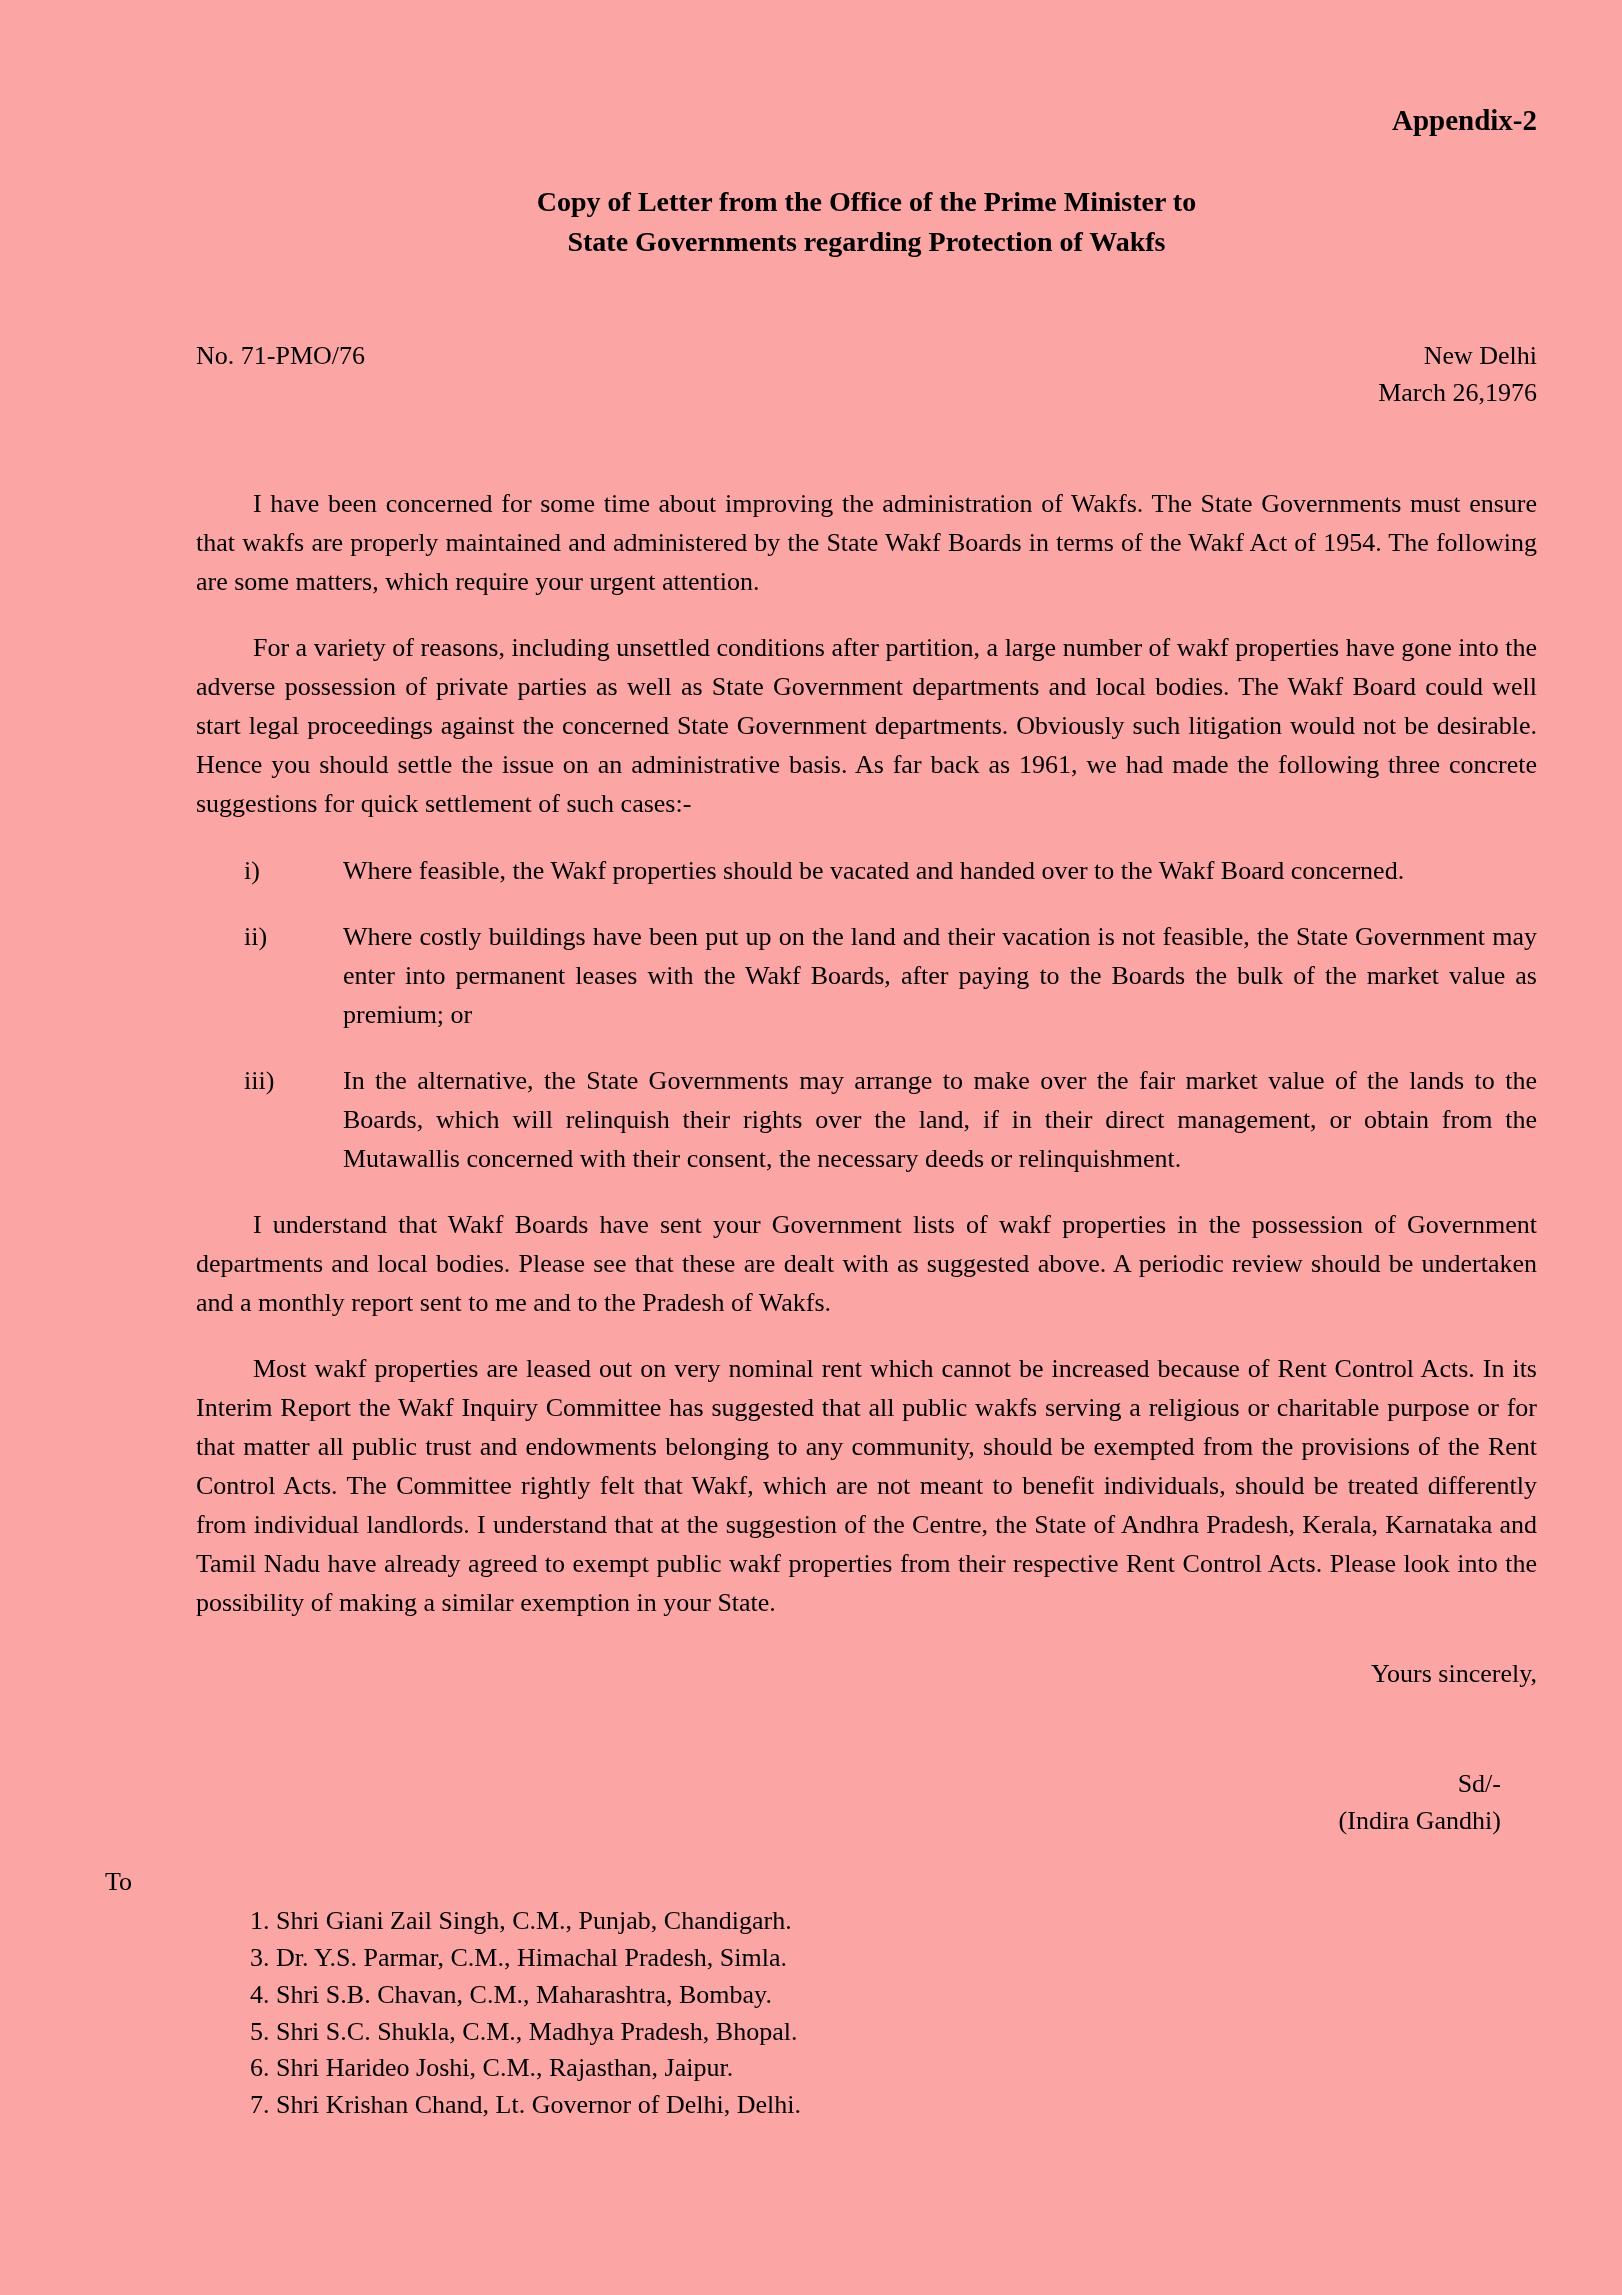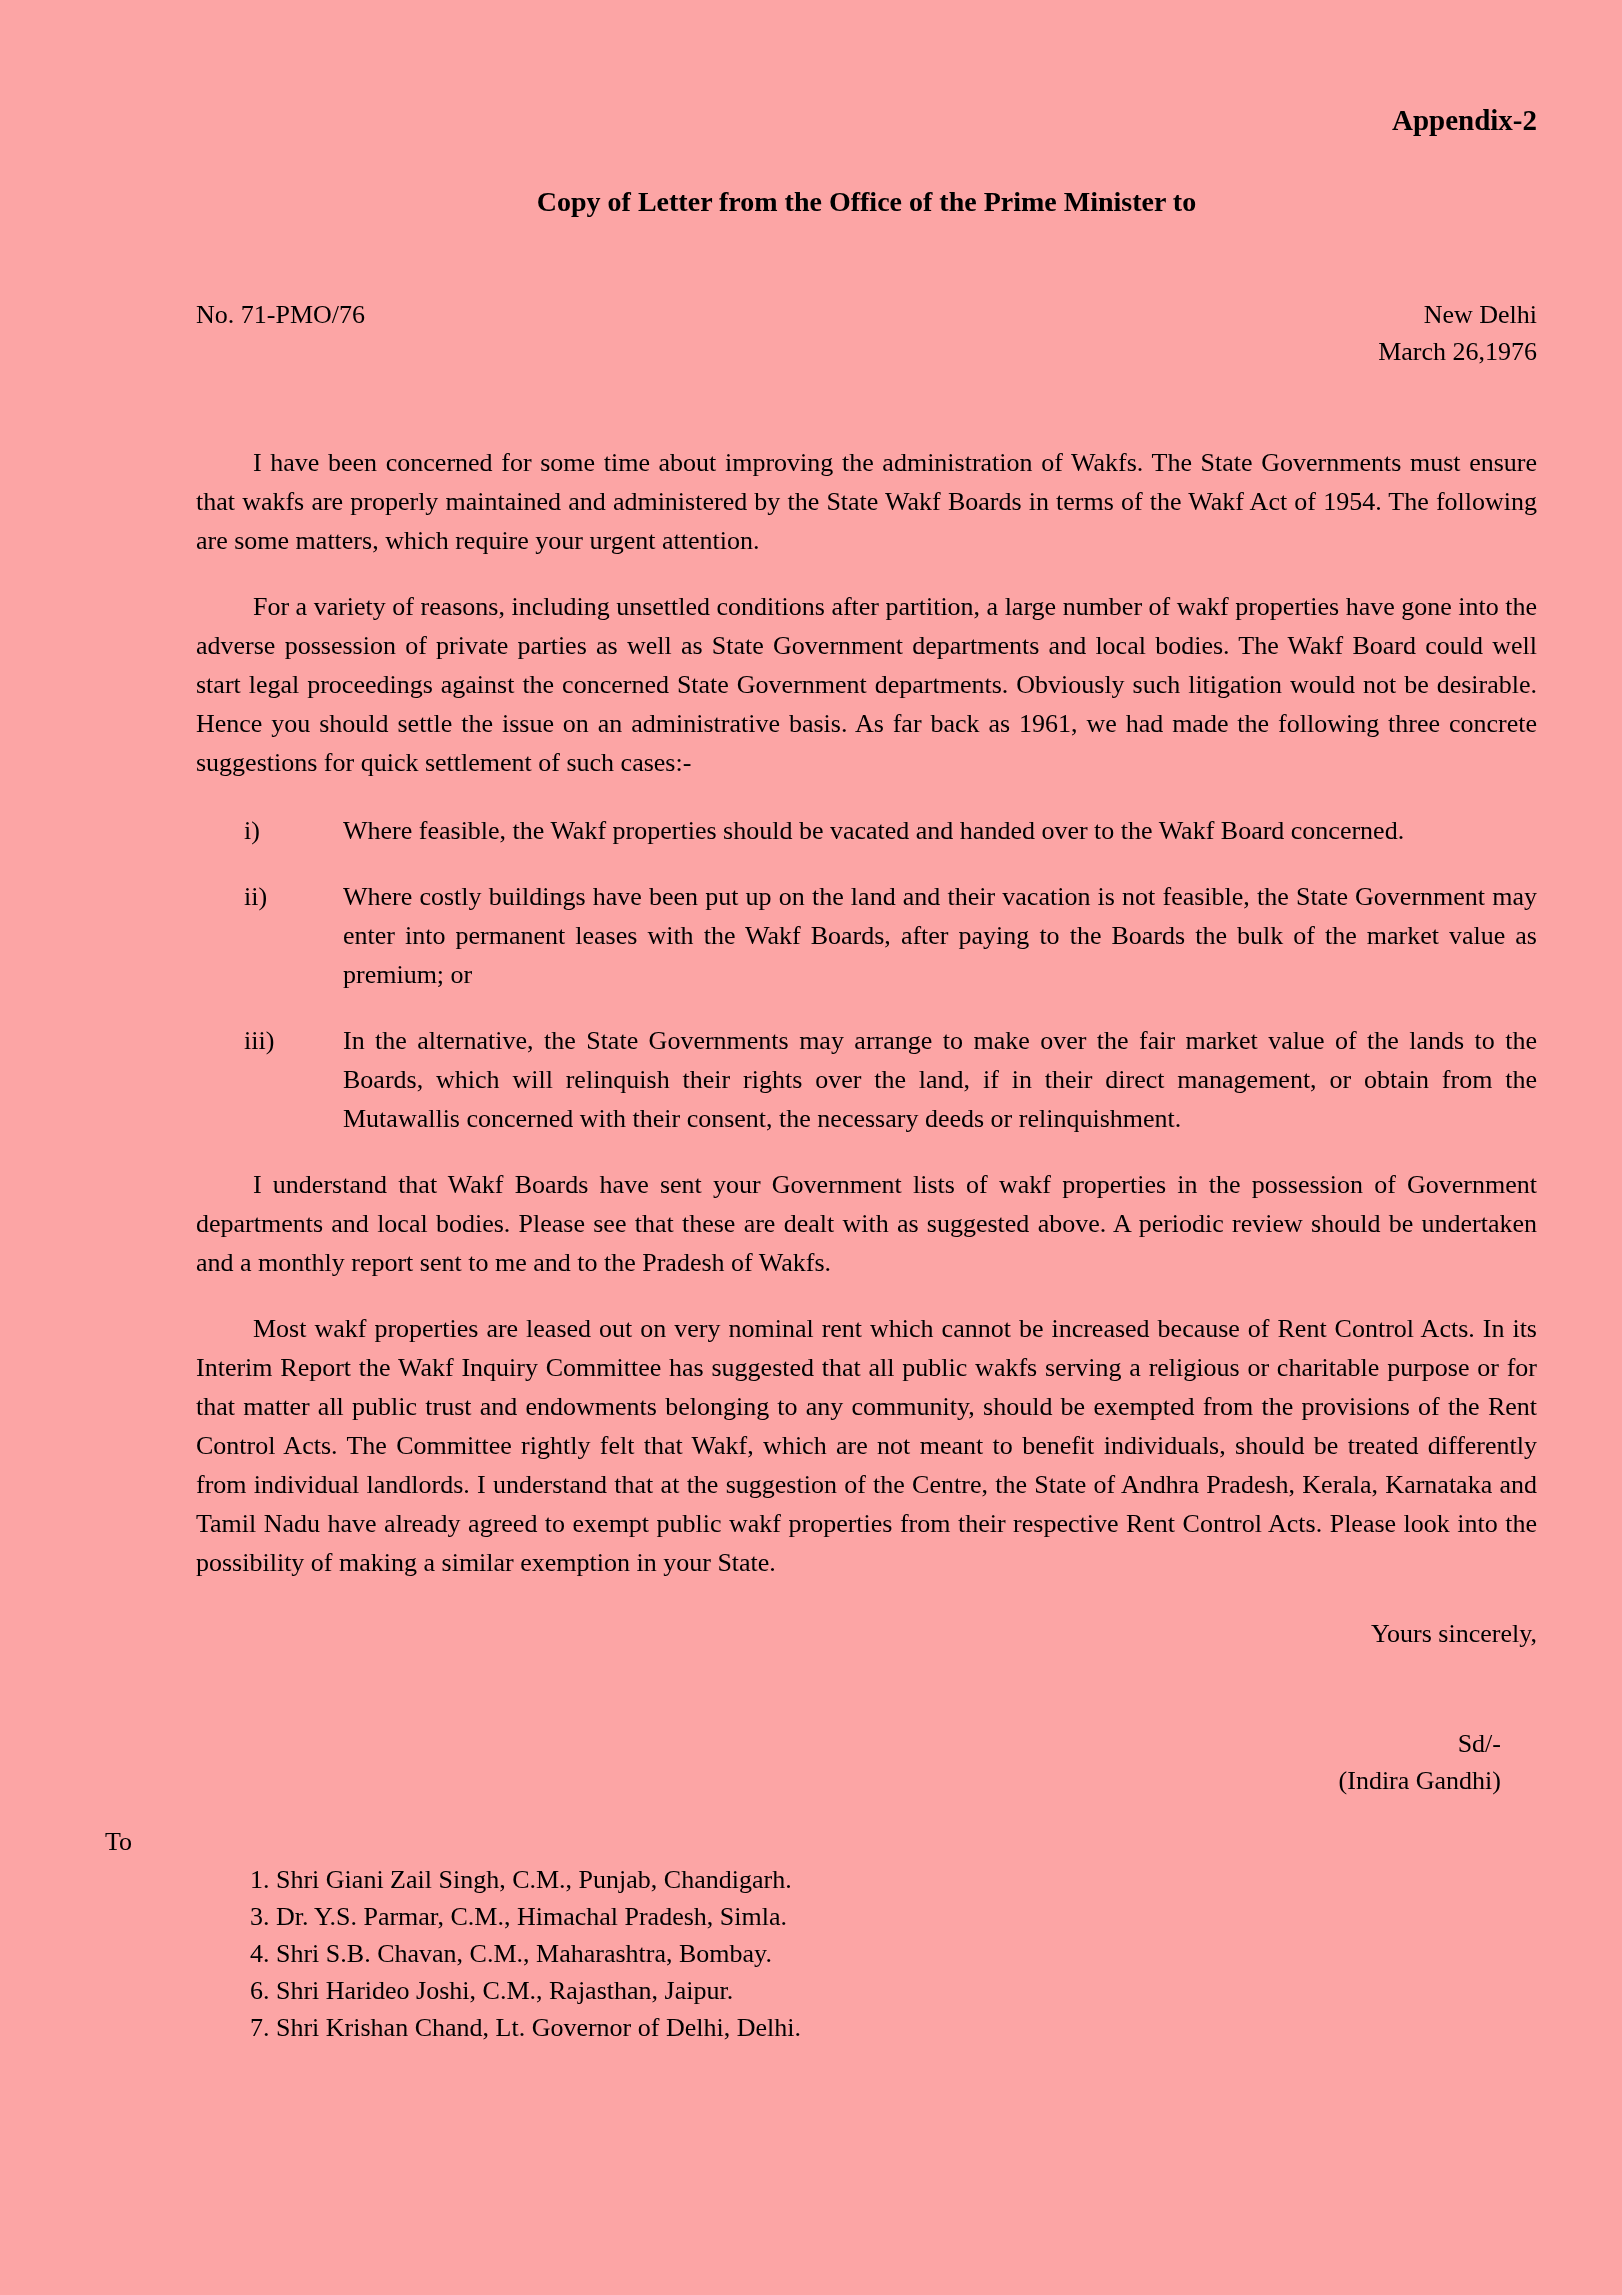--- a/index.html
+++ b/index.html
@@ -142,20 +142,21 @@
 </head>
 <body>
 
 <div class="page">
   <div class="content">
 
     <div class="appendix">Appendix-2</div>
 
     <div class="title-block">
       <span class="title-line">Copy of Letter from the Office of the Prime Minister to</span>
+      <span class="title-line">State Governments regarding Protection of Wakfs</span>
     </div>
 
     <div class="ref-row">
       <div class="ref-no">No. 71-PMO/76</div>
       <div class="place-date">
         <span>New Delhi</span>
         <span>March 26,1976</span>
       </div>
     </div>
 
@@ -191,20 +192,21 @@
       <span>Sd/-</span>
       <span>(Indira Gandhi)</span>
     </div>
 
     <div class="recipients">
       <div class="to-label">To</div>
       <ul class="recipient-list">
         <li>1. Shri Giani Zail Singh, C.M., Punjab, Chandigarh.</li>
         <li>3. Dr. Y.S. Parmar, C.M., Himachal Pradesh, Simla.</li>
         <li>4. Shri S.B. Chavan, C.M., Maharashtra, Bombay.</li>
+        <li>5. Shri S.C. Shukla, C.M., Madhya Pradesh, Bhopal.</li>
         <li>6. Shri Harideo Joshi, C.M., Rajasthan, Jaipur.</li>
         <li>7. Shri Krishan Chand, Lt. Governor of Delhi, Delhi.</li>
       </ul>
     </div>
 
   </div>
 </div>
 
 
 </body></html>

